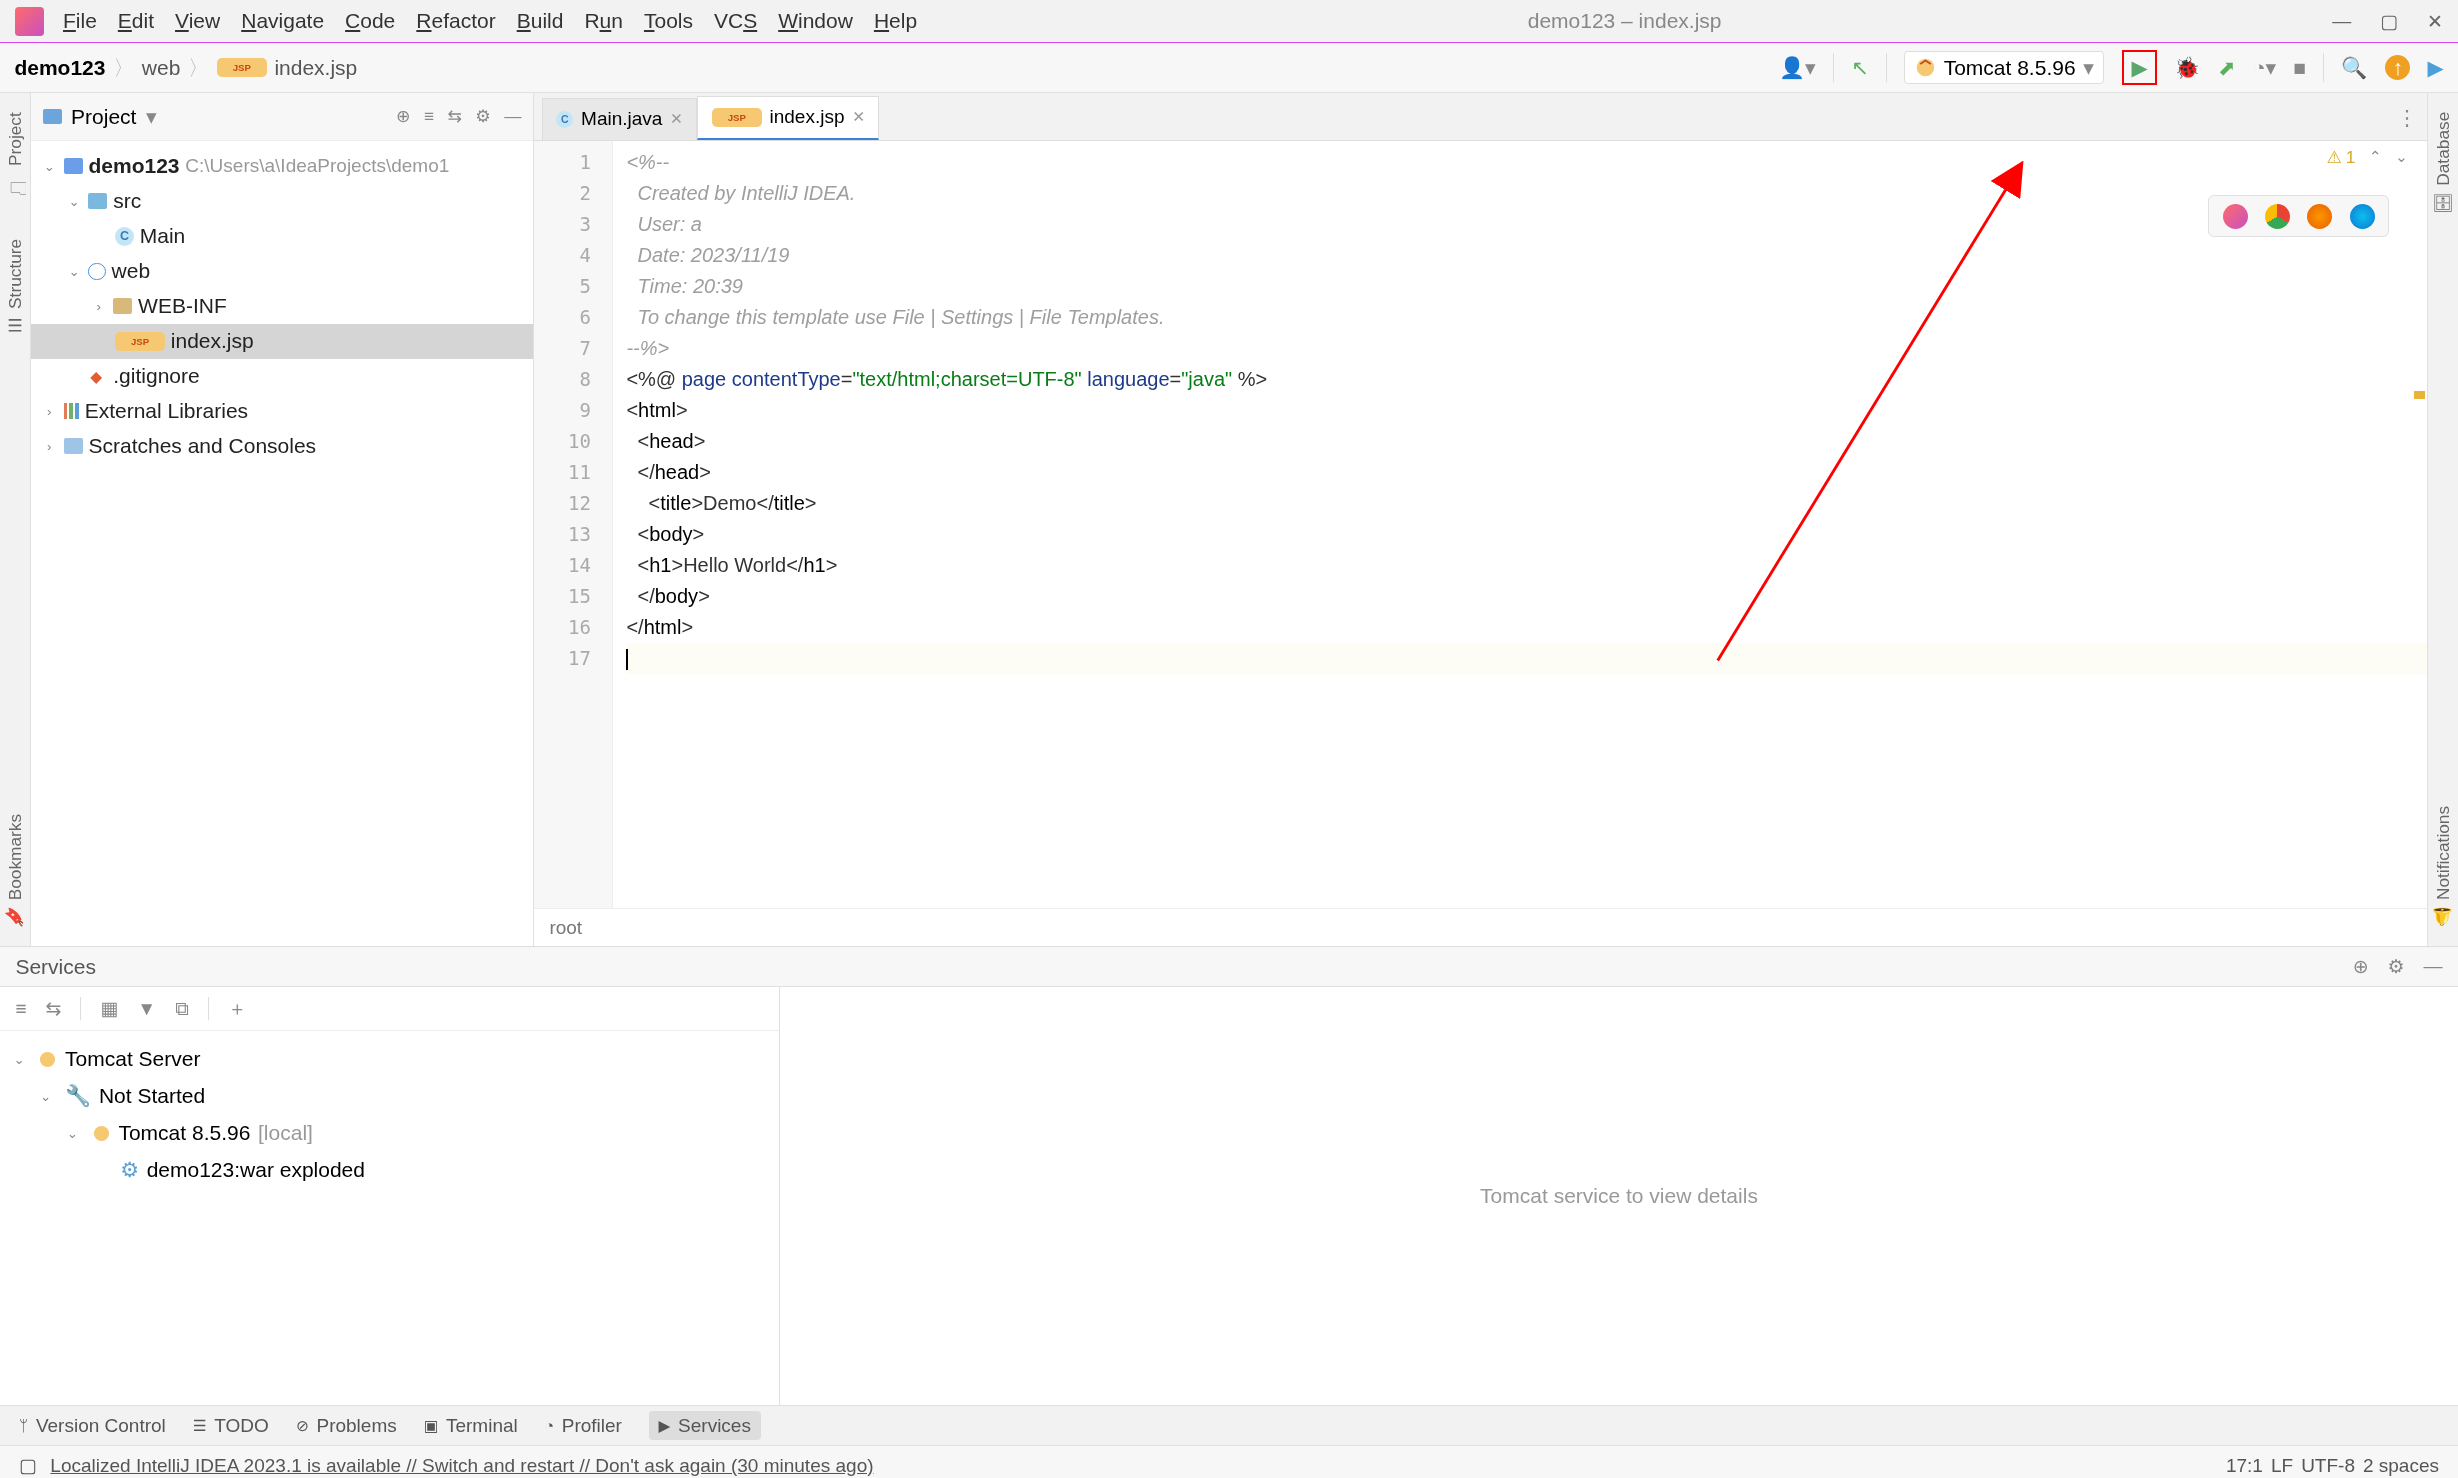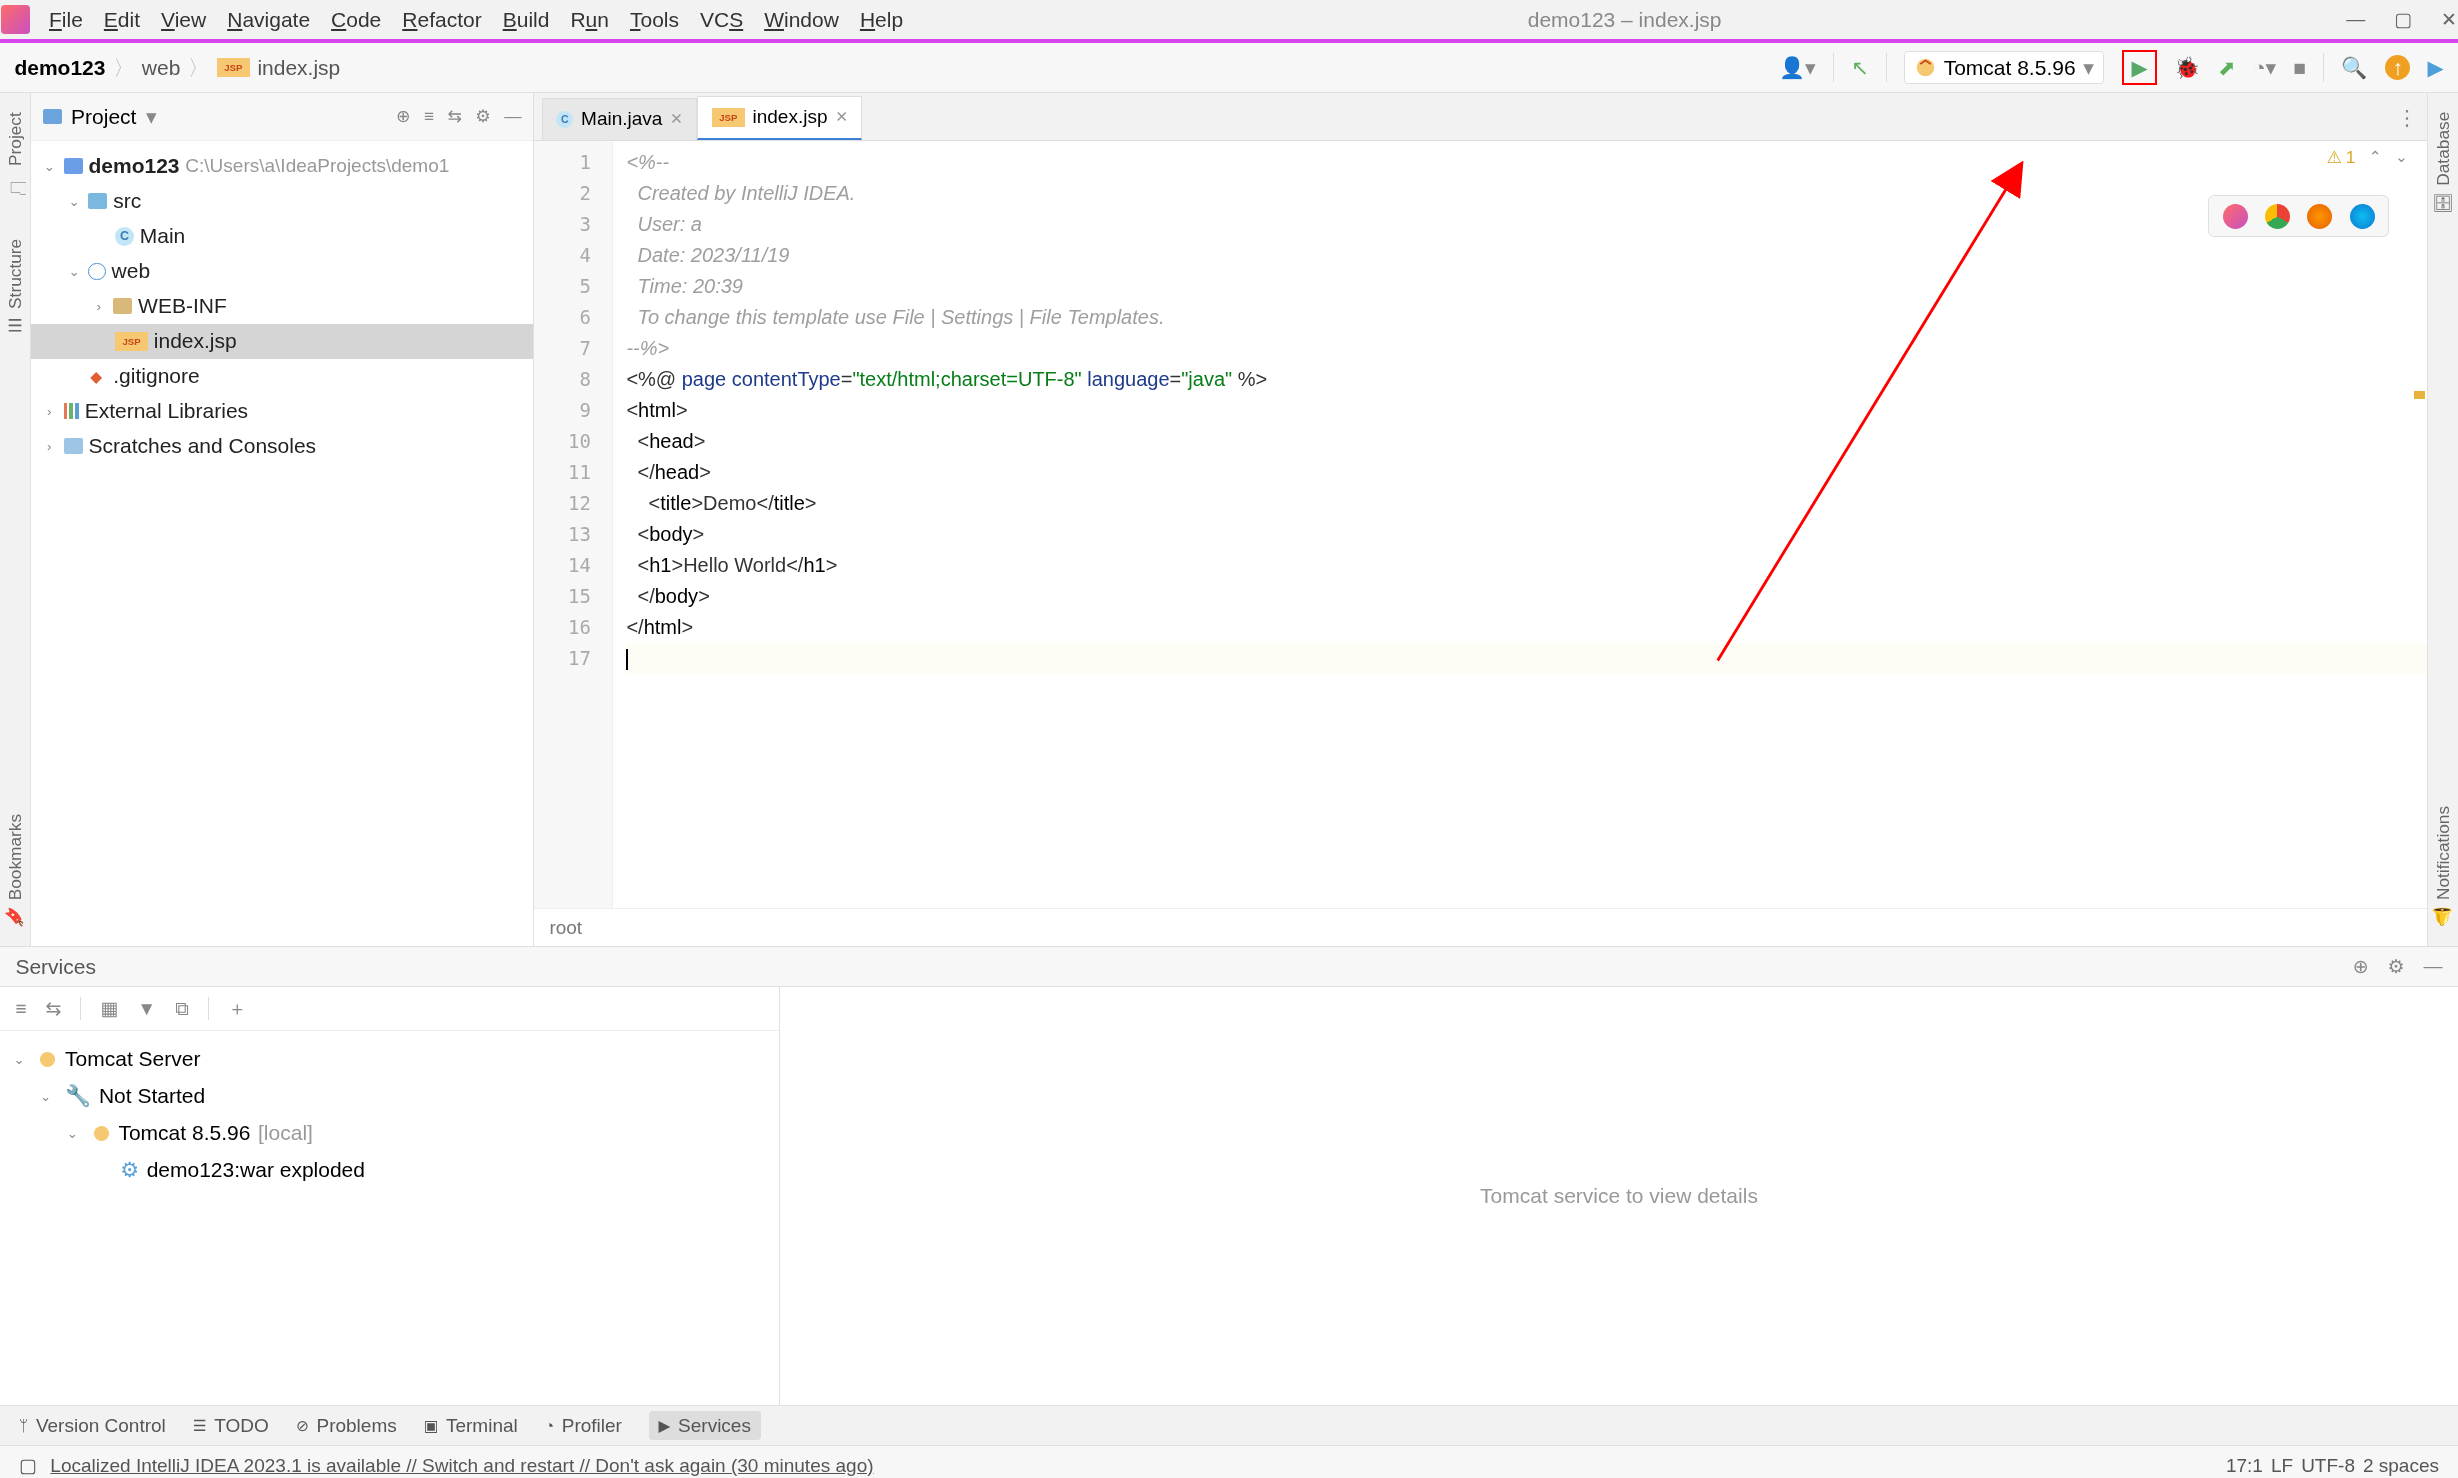--- a/index.html
+++ b/index.html
@@ -1,33 +1,33 @@
 <!DOCTYPE html>
 <html><head>
 <meta charset="utf-8">
 <style>
 * { margin: 0; padding: 0; box-sizing: border-box; font-family: "Segoe UI", Arial, sans-serif; }
 body { width: 2458px; height: 1479px; background: #fff; font-size: 21px; overflow: hidden; position: relative; }
 
 
-.title-bar { height: 43px; display: flex; align-items: center; background: #f2f2f2; border-bottom: 4px solid #d946ef; padding: 0 1px; }
+.title-bar { height: 43px; display: flex; align-items: center; background: #f2f2f2; border-bottom: 1px solid #d946ef; padding: 0 15px; }
 .app-icon { width: 29px; height: 29px; background: linear-gradient(135deg,#ff6b6b,#c850c0); border-radius: 3.8px; margin-right: 19px; }
 .menu-items { display: flex; gap: 21px; color: #333; }
 .menu-items span { cursor: pointer; }
 .menu-items span u { text-decoration: underline; }
 .window-title { flex: 1; text-align: center; color: #888; font-size: 21px; }
 .win-controls { display: flex; gap: 29px; color: #666; font-size: 19px; }
 .win-controls span { cursor: pointer; }
 
 
 .nav-bar { height: 50px; display: flex; align-items: center; justify-content: space-between; background: #f7f7f7; border-bottom: 1px solid #e0e0e0; padding: 0 14.4px; }
 .breadcrumb { display: flex; align-items: center; gap: 7.7px; color: #555; }
 .breadcrumb .bold { font-weight: bold; color: #000; }
 .breadcrumb .sep { color: #bbb; }
-.jsp-tag { display: inline-flex; align-items: center; justify-content: center; width: 33px; height: 19px; background: #f5c871; color: #c74815; font-size: 9.6px; font-weight: bold; border-radius: 0; }
+.jsp-tag { display: inline-flex; align-items: center; justify-content: center; width: 50px; height: 19px; background: #f5c871; color: #c74815; font-size: 9.6px; font-weight: bold; border-radius: 5px; }
 .toolbar-right { display: flex; align-items: center; gap: 17.3px; }
 .toolbar-right .sep { width: 1px; height: 29px; background: #ddd; }
 .run-config { display: flex; align-items: center; gap: 7.7px; padding: 3.8px 9.6px; border: 1px solid #ddd; border-radius: 3.8px; background: #fff; }
 .tomcat-icon { width: 21px; height: 21px; }
 .run-highlight { border: 2.9px solid #ff0000; padding: 3.8px 7.7px; }
 .play-icon { color: #59a869; font-size: 21px; }
 .bug-icon { color: #59a869; font-size: 21px; }
 .tbtn { color: #888; font-size: 21px; cursor: pointer; }
 .tbtn.green { color: #5bb05b; }
 .tbtn.orange { color: #f0a020; }

